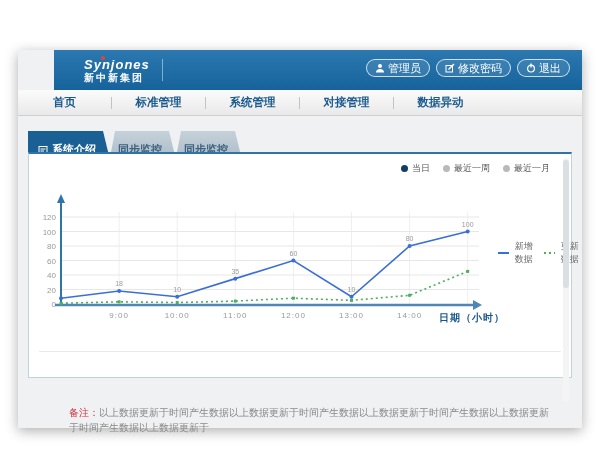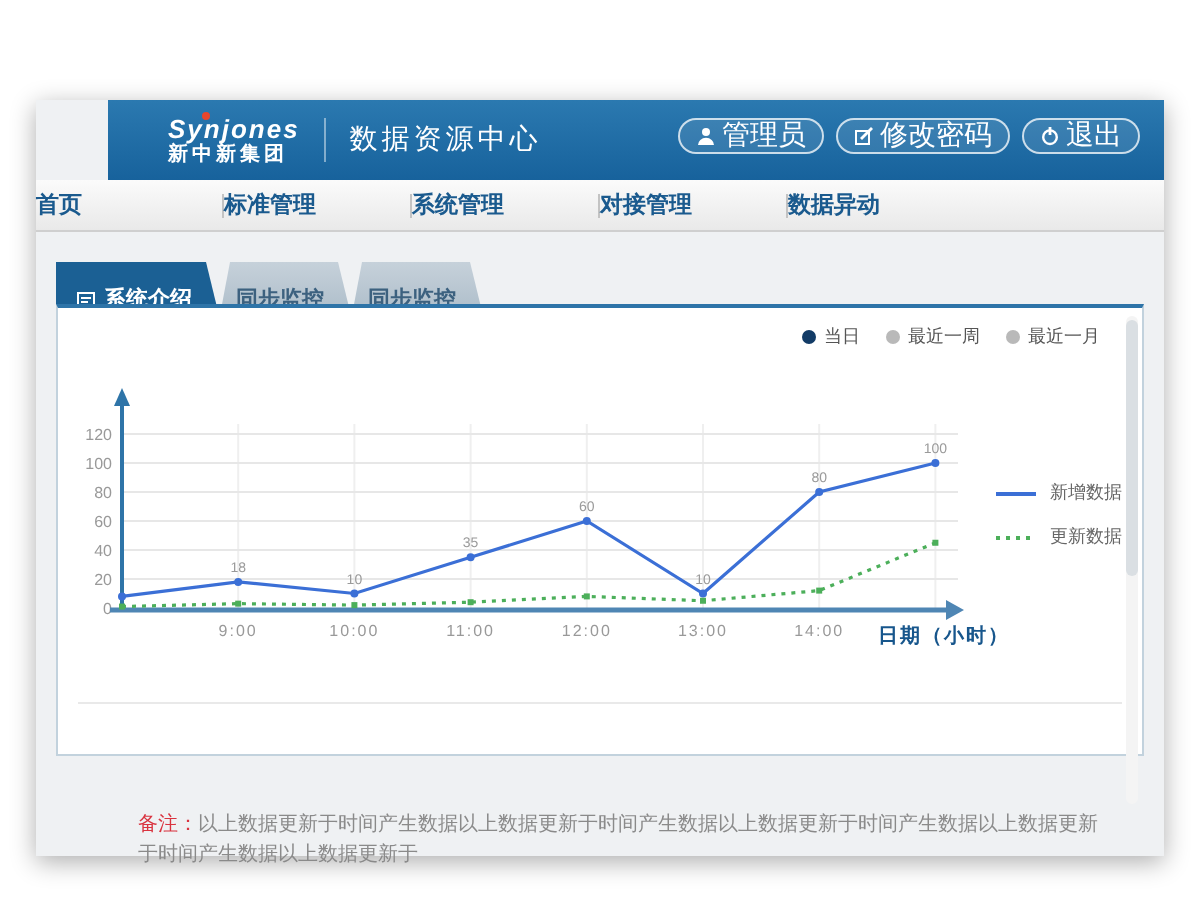--- a/index.html
+++ b/index.html
@@ -16,27 +16,27 @@
   .logo { margin-left:30px; position:relative; line-height:1; color:#fff; }
   .logo .l1 { font-size:13px; font-weight:bold; font-style:italic; letter-spacing:1px; }
   .logo .l2 { font-size:10px; font-weight:bold; letter-spacing:2px; margin-top:2px; }
   .logo .dot { position:absolute; left:17px; top:-2px; width:4px; height:4px;
     border-radius:50%; background:#e8452c; }
   .hdr .divider { width:1px; height:22px; background:rgba(255,255,255,.45); margin:0 12px; }
   .hdr .apptitle { color:#fff; font-size:14px; letter-spacing:2px; }
   .hdr-actions { position:absolute; right:12px; top:9px; display:flex; gap:6px; }
   .pill { display:flex; align-items:center; gap:3px; height:18px; padding:0 8px;
     border:1px solid rgba(255,255,255,.75); border-radius:9px;
-    background:rgba(255,255,255,.10); color:#fff; font-size:14px; cursor:pointer; }
+    background:rgba(255,255,255,.10); color:#fff; font-size:11px; cursor:pointer; }
   .pill svg { display:block; }
 
   
   .nav { height:26px; background:linear-gradient(#fbfbfb,#e9e9e9);
     border-bottom:1px solid #cfcfcf; display:flex; align-items:center; }
-  .nav-item { width:93px; font-size:11.5px; font-weight:bold;
+  .nav-item { width:93px; text-align:center; font-size:11.5px; font-weight:bold;
     color:#1a5a8e; cursor:pointer; }
   .nav-sep { width:1px; height:12px; background:#c3c3c3; }
 
   
   .content { position:relative; height:316px; }
   .tabs { position:absolute; left:10px; top:15px; display:flex; height:21px; }
   .tab { height:37px; display:flex; align-items:center; gap:4px; padding:0 16px 0 10px;
     font-size:11px; font-weight:bold; cursor:pointer;
     clip-path:polygon(0 0, calc(100% - 9px) 0, 100% 100%, 0 100%);justify-content:flex-end; }
   .tab.active { background:#1b6094; color:#fff; }
@@ -55,21 +55,21 @@
   .ytitle { position:absolute; left:9px; top:24px; font-size:10.5px; font-weight:bold;
     color:#1b5e90; letter-spacing:1px; }
 
   svg.chart { position:absolute; left:14px; top:38px; }
   text.tick   { font-size:8px; fill:#999; font-family:"Liberation Sans",sans-serif; }
   text.plabel { font-size:7px; fill:#9a9a9a; font-family:"Liberation Sans",sans-serif; }
   text.xtitle { font-size:10px; font-weight:bold; fill:#17568c;
     font-family:"Liberation Sans",sans-serif; letter-spacing:1px; }
 
   .legend { position:absolute; left:468px; top:86px; display:flex;
-    flex-direction:column; gap:9px; }
+    gap:9px; }
   .legend-item { display:flex; align-items:center; gap:6px; font-size:9px;
     color:#666; cursor:pointer; }
 
   .note-sep { position:absolute; left:10px; right:10px; top:197px;
     border-top:1px solid #e9e9e9; }
   .note { position:absolute; left:40px; right:20px; top:207px; font-size:10px;
     color:#8a8a8a; line-height:1.5;margin-top:44px; }
   .note .red { color:#d9333f; }
 
   .scrollbar { position:absolute; right:2px; top:4px; width:6px; height:244px;
@@ -82,21 +82,20 @@
 
 <div class="window">
 
   <div class="hdr">
     <div class="logo">
       <span class="dot"></span>
       <div class="l1">Synjones</div>
       <div class="l2">新中新集团</div>
     </div>
     <div class="divider"></div>
-    <div class="apptitle">数据资源中心</div>
     <div class="hdr-actions" id="hdr-actions">
         <div class="pill">
           <svg width="10" height="10">
             <circle cx="5" cy="3" r="2" fill="#fff"></circle>
             <path d="M1 9.5 a4 3.6 0 0 1 8 0 Z" fill="#fff"></path>
           </svg>
           <span>管理员</span>
         </div>
         <div class="pill">
           <svg width="10" height="10">

